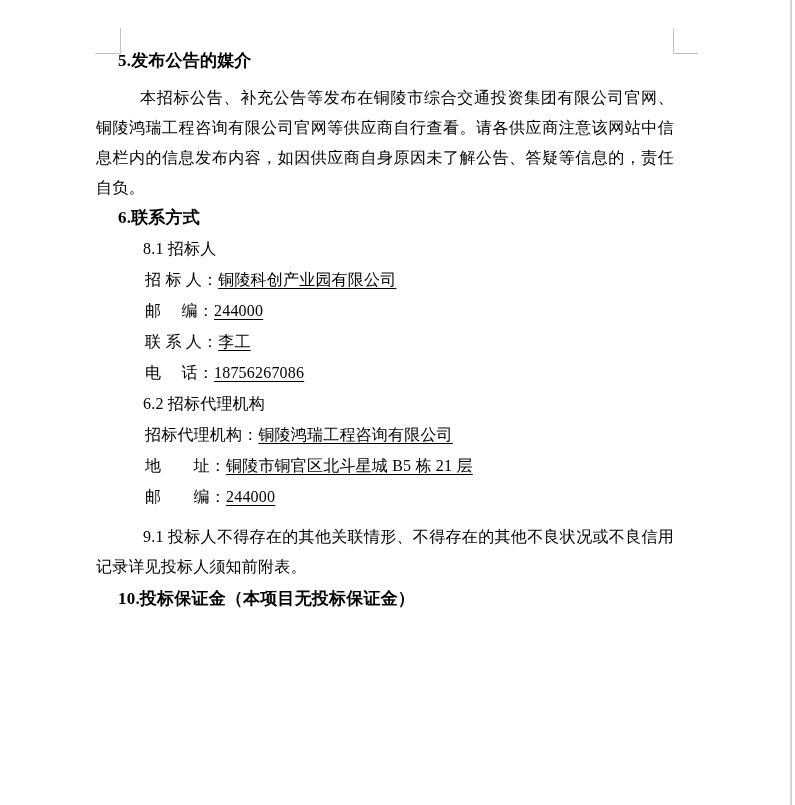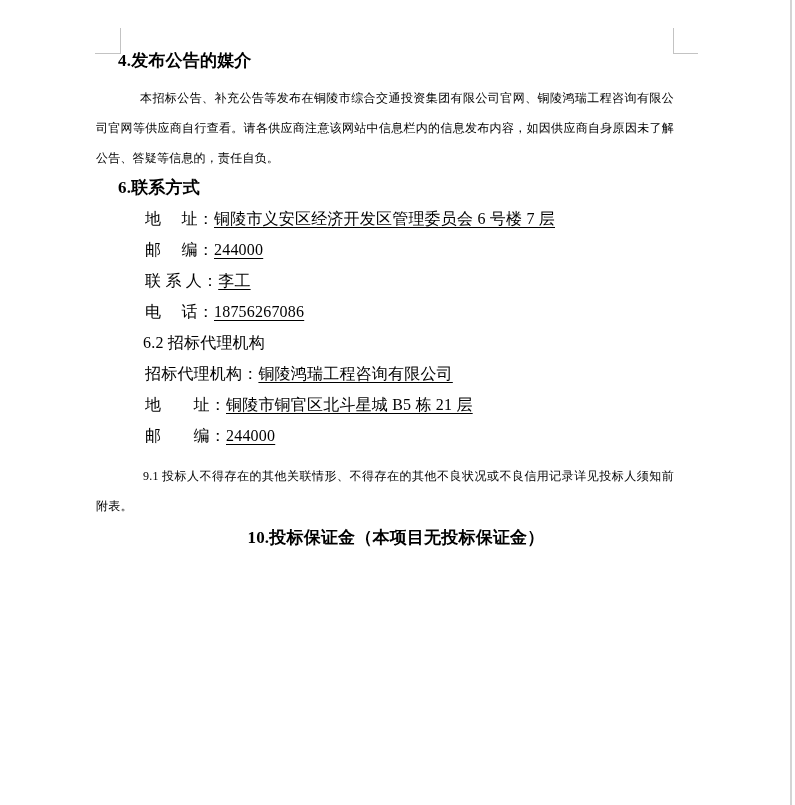--- a/index.html
+++ b/index.html
@@ -23,23 +23,23 @@
   .content{
     position:absolute;left:96px;top:0;width:578px;
     letter-spacing:0.2px;
   }
   .heading{
     font-size:17px;font-weight:bold;
     line-height:30px;margin:0;padding-left:22px;
   }
   .h7{margin-top:46px;}
   .h9{margin-top:0;}
-  .h10{margin-top:2px;text-align:center;}
+  .h10{margin-top:2px;}
   .para{
-    font-size:12px;line-height:30px;margin:0;
+    font-size:16px;line-height:30px;margin:0;
     text-align:justify;
   }
   .p7{margin-top:7px;text-indent:44px;}
   .p9{margin-top:10px;text-indent:47px;font-family:Liberation Serif, serif;}
   .subtitle{
     font-size:16px;line-height:31px;margin:0;padding-left:47px;
   }
   .row{
     font-size:16px;line-height:31px;margin:0;padding-left:49px;
     white-space:pre;
@@ -53,27 +53,28 @@
 <body>
 
 <div class="page">
 
   <div class="mark mark-tl"></div>
   <div class="mark mark-tr"></div>
   <div class="edge-right"></div>
 
   <div class="content">
 
-    <p class="heading h7">4.发布公告的媒介</p>
+    <p class="heading h7">5.发布公告的媒介</p>
     <p class="para p7">本招标公告、补充公告等发布在铜陵市综合交通投资集团有限公司官网、铜陵鸿瑞工程咨询有限公司官网等供应商自行查看。请各供应商注意该网站中信息栏内的信息发布内容，如因供应商自身原因未了解公告、答疑等信息的，责任自负。</p>
 
     <p class="heading">6.联系方式</p>
 
+    <p class="subtitle">8.1 招标人</p>
 
-    <p class="row"><span class="lbl">地　 址：</span><span class="val">铜陵市义安区经济开发区管理委员会 6 号楼 7 层</span></p>
+    <p class="row"><span class="lbl">招 标 人：</span><span class="val">铜陵科创产业园有限公司</span></p>
     <p class="row"><span class="lbl">邮　 编：</span><span class="val">244000</span></p>
     <p class="row"><span class="lbl">联 系 人：</span><span class="val">李工</span></p>
     <p class="row"><span class="lbl">电　 话：</span><span class="val">18756267086</span></p>
 
     <p class="subtitle">6.2 招标代理机构</p>
 
     <p class="row"><span class="lbl">招标代理机构：</span><span class="val">铜陵鸿瑞工程咨询有限公司</span></p>
     <p class="row"><span class="lbl">地　　址：</span><span class="val">铜陵市铜官区北斗星城 B5 栋 21 层</span></p>
     <p class="row"><span class="lbl">邮　　编：</span><span class="val">244000</span></p>
 

